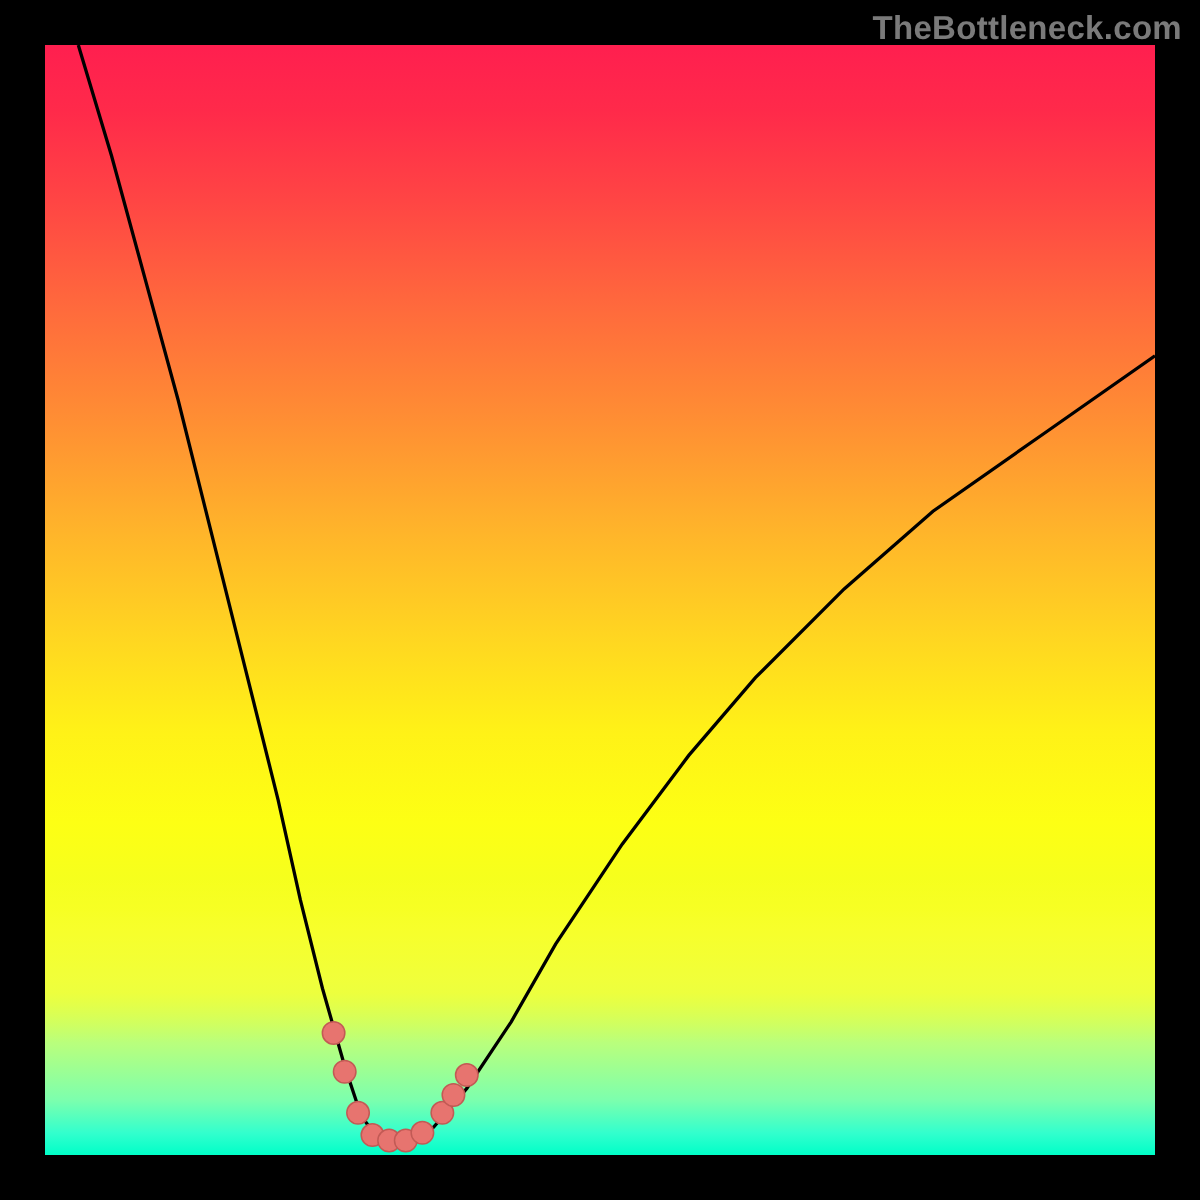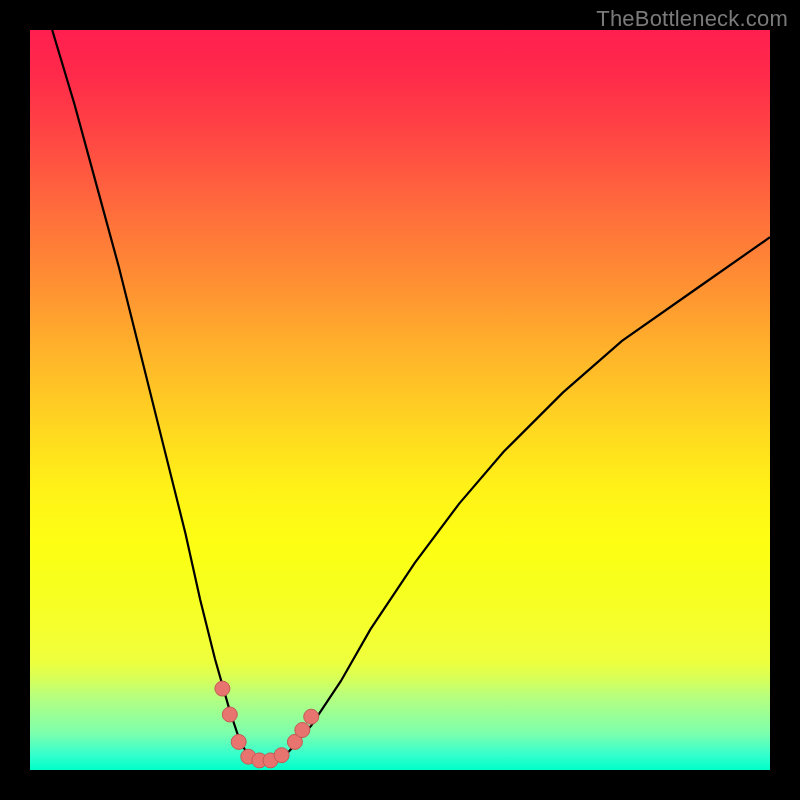--- a/index.html
+++ b/index.html
@@ -66,21 +66,21 @@
     top: 0;
     width: 100%;
     height: 100%;
   }
   .watermark {
     position: absolute;
     top: 6px;
     right: 12px;
     color: #7a7a7a;
     font-size: 22px;
-    font-weight: 400;
+    font-weight: 700;
     letter-spacing: 0.2px;
     user-select: none;
     margin-left: 16px;
   }
 </style>
 </head>
 <body>
 
 <div class="frame">
 

